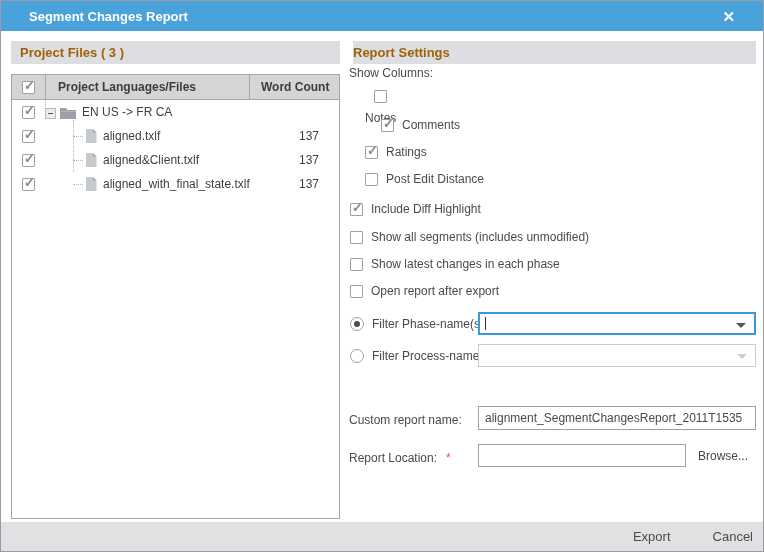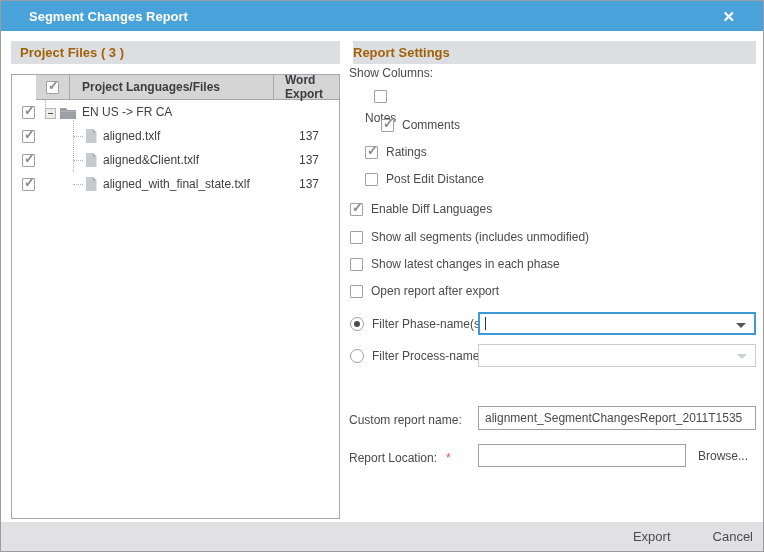--- a/index.html
+++ b/index.html
@@ -12,21 +12,21 @@
   .titlebar .close { margin-left:auto; color:#fff; font-weight:bold; font-size:15px; line-height:1; cursor:pointer; }
 
   
   .band { position:absolute; top:40px; height:23px; background:#dcdee1; display:flex; align-items:center; box-sizing:border-box; }
   .band.left { left:10px; width:329px; padding-left:9px; }
   .band.right { left:352px; width:403px; padding-left:0; }
   .band .band-title { color:#a16207; font-weight:bold; font-size:13px; }
 
   
   .tbl { position:absolute; left:10px; top:73px; width:329px; height:445px; box-sizing:border-box; border:1px solid #a6a6ad; background:#fff; }
-  .tbl-header { display:flex; height:24px; background:#d5d5d6; border-bottom:1px solid #a6a6ad; align-items:center; font-weight:bold; color:#3d3d3d;margin-left:24px; }
+  .tbl-header { display:flex; height:24px; background:#d5d5d6; border-bottom:1px solid #a6a6ad; align-items:center; font-weight:bold; color:#3d3d3d; }
   .th-check { width:33px; display:flex; justify-content:center; align-items:center; align-self:stretch; border-right:1px solid #a6a6ad; }
   .th-name { width:204px; padding-left:12px; box-sizing:border-box; border-right:1px solid #a6a6ad; align-self:stretch; display:flex; align-items:center; }
   .th-wc { flex:1; padding-left:11px; }
   .tree { position:relative; }
   .tbl-row { display:flex; height:24px; align-items:center; position:relative; }
   .cell-check { width:33px; display:flex; justify-content:center; }
   .cell-name { width:204px; display:flex; align-items:flex-end; color:#3f3f3f; }
   .cell-wc { flex:1; padding-left:10px; color:#3f3f3f; }
 
   
@@ -78,21 +78,21 @@
   <div class="band right">
     <span class="band-title">Report Settings</span>
   </div>
 
   <div class="tbl">
     <div class="tbl-header">
       <div class="th-check">
         <span class="cb checked"></span>
       </div>
       <div class="th-name">Project Languages/Files</div>
-      <div class="th-wc">Word Export</div>
+      <div class="th-wc">Word Count</div>
     </div>
 
     <div class="tree">
 
       <div class="dot-v" style="left:33px; top:0; height:7px;"></div>
       <div class="dot-v" style="left:61px; top:20px; height:52px;"></div>
       <div class="dot-h" style="left:61px; top:36px; width:10px;"></div>
       <div class="dot-h" style="left:61px; top:60px; width:10px;"></div>
       <div class="dot-h" style="left:61px; top:84px; width:10px;"></div>
 
@@ -179,21 +179,21 @@
     <span class="cb checked"></span>
     <span class="lbl">Ratings</span>
   </div>
   <div class="row" style="left:364px; top:170px;">
     <span class="cb"></span>
     <span class="lbl">Post Edit Distance</span>
   </div>
 
   <div class="row" style="left:349px; top:200px;">
     <span class="cb checked"></span>
-    <span class="lbl">Enable Diff Languages</span>
+    <span class="lbl">Include Diff Highlight</span>
   </div>
   <div class="row" style="left:349px; top:228px;">
     <span class="cb"></span>
     <span class="lbl">Show all segments (includes unmodified)</span>
   </div>
   <div class="row" style="left:349px; top:255px;">
     <span class="cb"></span>
     <span class="lbl">Show latest changes in each phase</span>
   </div>
   <div class="row" style="left:349px; top:282px;">

